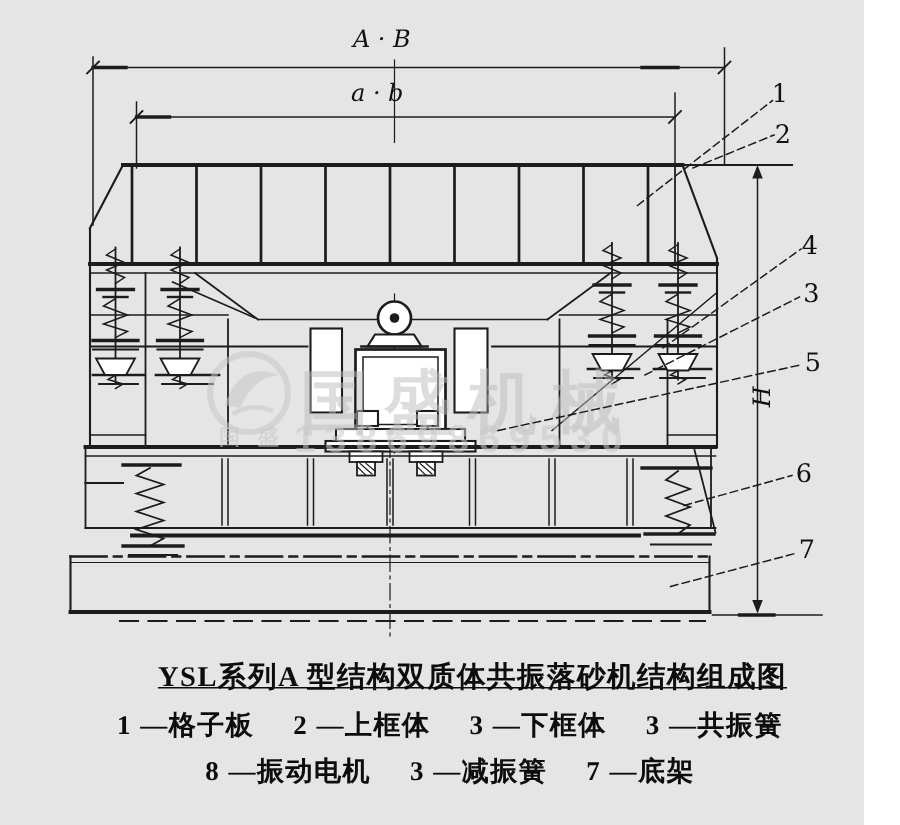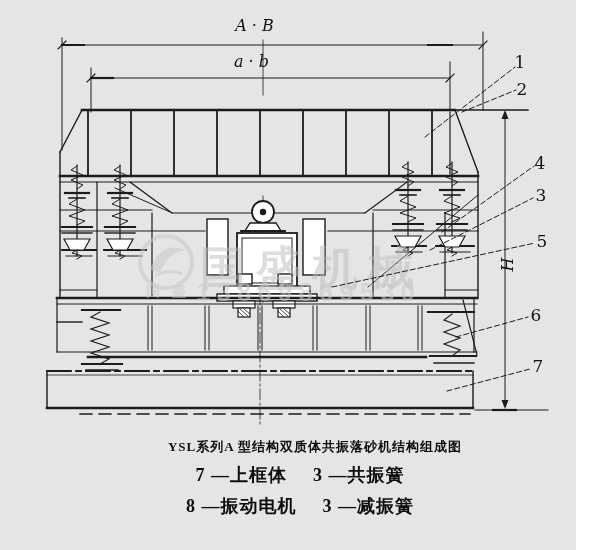--- a/index.html
+++ b/index.html
@@ -17,22 +17,22 @@
   .dimtxt{font-family:"DejaVu Serif","Liberation Serif",serif;font-style:italic;
           font-size:16px;fill:#111;letter-spacing:5px;}
   .calltxt{font-family:"DejaVu Serif","Liberation Serif",serif;font-size:17px;fill:#111;}
   .wm-big{font-family:"Liberation Sans","DejaVu Sans",sans-serif;font-weight:700;
           font-size:46px;fill:#bdbdbd;opacity:.5;letter-spacing:10px;}
   .wm-num{font-family:"Liberation Sans","DejaVu Sans",sans-serif;font-weight:700;
           font-size:26px;fill:#c9c9c9;opacity:.55;letter-spacing:6px;}
   .wm-small{font-family:"Liberation Sans","DejaVu Sans",sans-serif;font-weight:700;
           font-size:14px;fill:#c9c9c9;opacity:.6;letter-spacing:4px;}
   .caption{position:absolute;left:0;top:438px;width:600px;color:#0d0d0d;}
-  .cap-title{text-align:center;font-weight:700;font-size:13px;letter-spacing:1px;
-             padding-left:30px;}
+  .cap-title{text-align:center;font-weight:700;font-size:19px;letter-spacing:1px;
+             padding-left:30px;text-decoration:underline;}
   .cap-row{display:flex;justify-content:center;gap:26px;font-weight:700;font-size:18px;
            margin-top:7px;letter-spacing:1px;}
 </style>
 </head>
 <body>
 
 <div id="stage">
 
 <svg width="600" height="438" viewBox="0 0 600 438">
   <defs>
@@ -187,22 +187,25 @@
     <text class="calltxt" x="541" y="201" text-anchor="middle">3</text>
     <text class="calltxt" x="542" y="247" text-anchor="middle">5</text>
     <text class="calltxt" x="536" y="321" text-anchor="middle">6</text>
     <text class="calltxt" x="538" y="372" text-anchor="middle">7</text>
   </g>
 </svg>
 
 <div class="caption">
   <div class="cap-title">YSL系列A 型结构双质体共振落砂机结构组成图</div>
   <div class="cap-row">
-    <span>7 —上框体</span>
+    <span>1 —格子板</span>
+    <span>2 —上框体</span>
+    <span>3 —下框体</span>
     <span>3 —共振簧</span>
   </div>
   <div class="cap-row">
     <span>8 —振动电机</span>
     <span>3 —减振簧</span>
+    <span>7 —底架</span>
   </div>
 </div>
 
 </div>
 
 </body></html>

